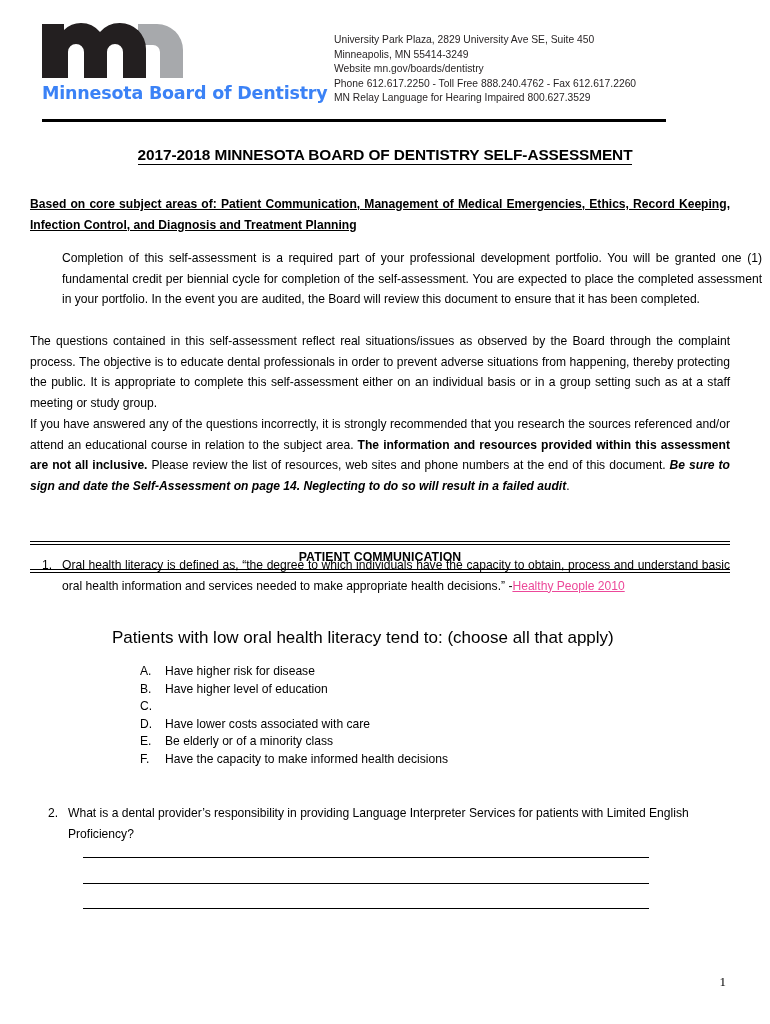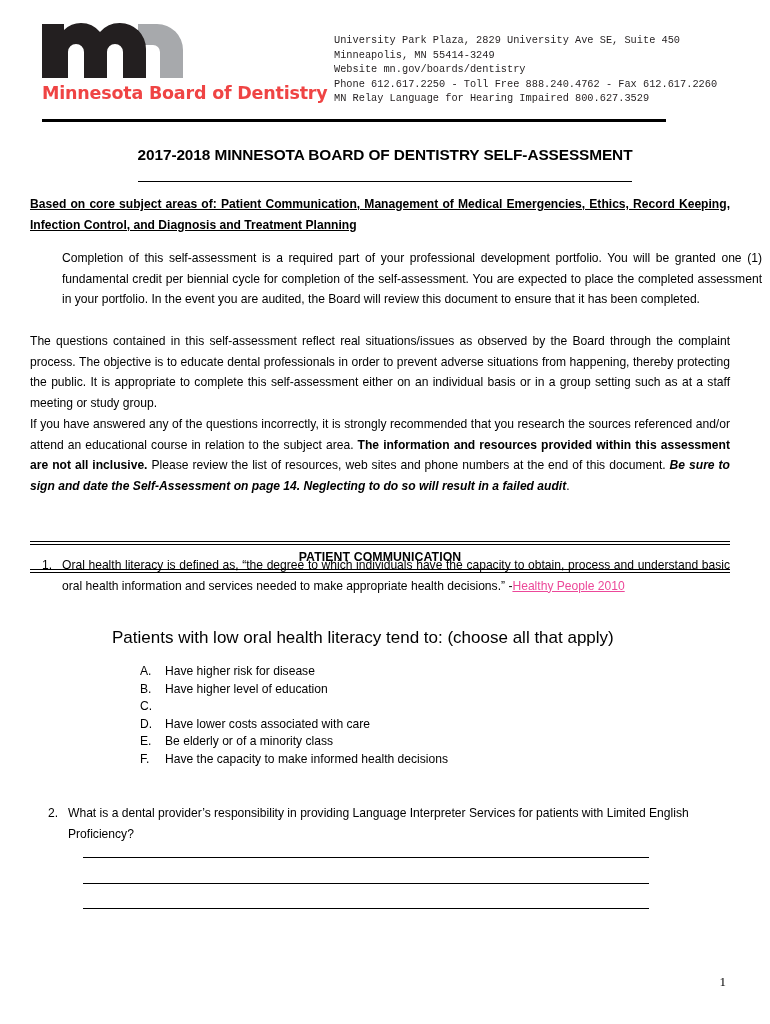--- a/index.html
+++ b/index.html
@@ -41,30 +41,30 @@
     position: relative;
     width: 152px;
     height: 60px;
   }
   .logo-mark svg { display: block; }
   .logo-wordmark {
     font-family: "DejaVu Sans", sans-serif;
     font-weight: bold;
     font-size: 17.5px;
     letter-spacing: -0.2px;
-    color: #ef4444;
+    color: #3b82f6;
     margin-top: 3px;
     white-space: nowrap;
   }
 
   .address-block {
     position: absolute;
     left: 292px;
     top: 13px;
-    font-family: Liberation Mono, monospace;
+    font-family: Liberation Sans, sans-serif;
     font-size: 10.3px;
     line-height: 14.6px;
     color: #231f20;
     white-space: nowrap;
   }
 
   .rule-header {
     position: absolute;
     left: 42px;
     top: 119px;
@@ -79,21 +79,21 @@
     left: 30px;
     top: 146px;
     width: 710px;
     text-align: center;
     font-size: 15.4px;
     font-weight: bold;
     letter-spacing: -0.1px;
   }
   .doc-title span {
     border-bottom: 1.6px solid #000;
-    padding-bottom: 18px;
+    padding-bottom: 1px;
   }
 
   
   .body-col {
     position: absolute;
     left: 30px;
     width: 700px;
     font-size: 12.1px;
     line-height: 20.5px;
     text-align: justify;

